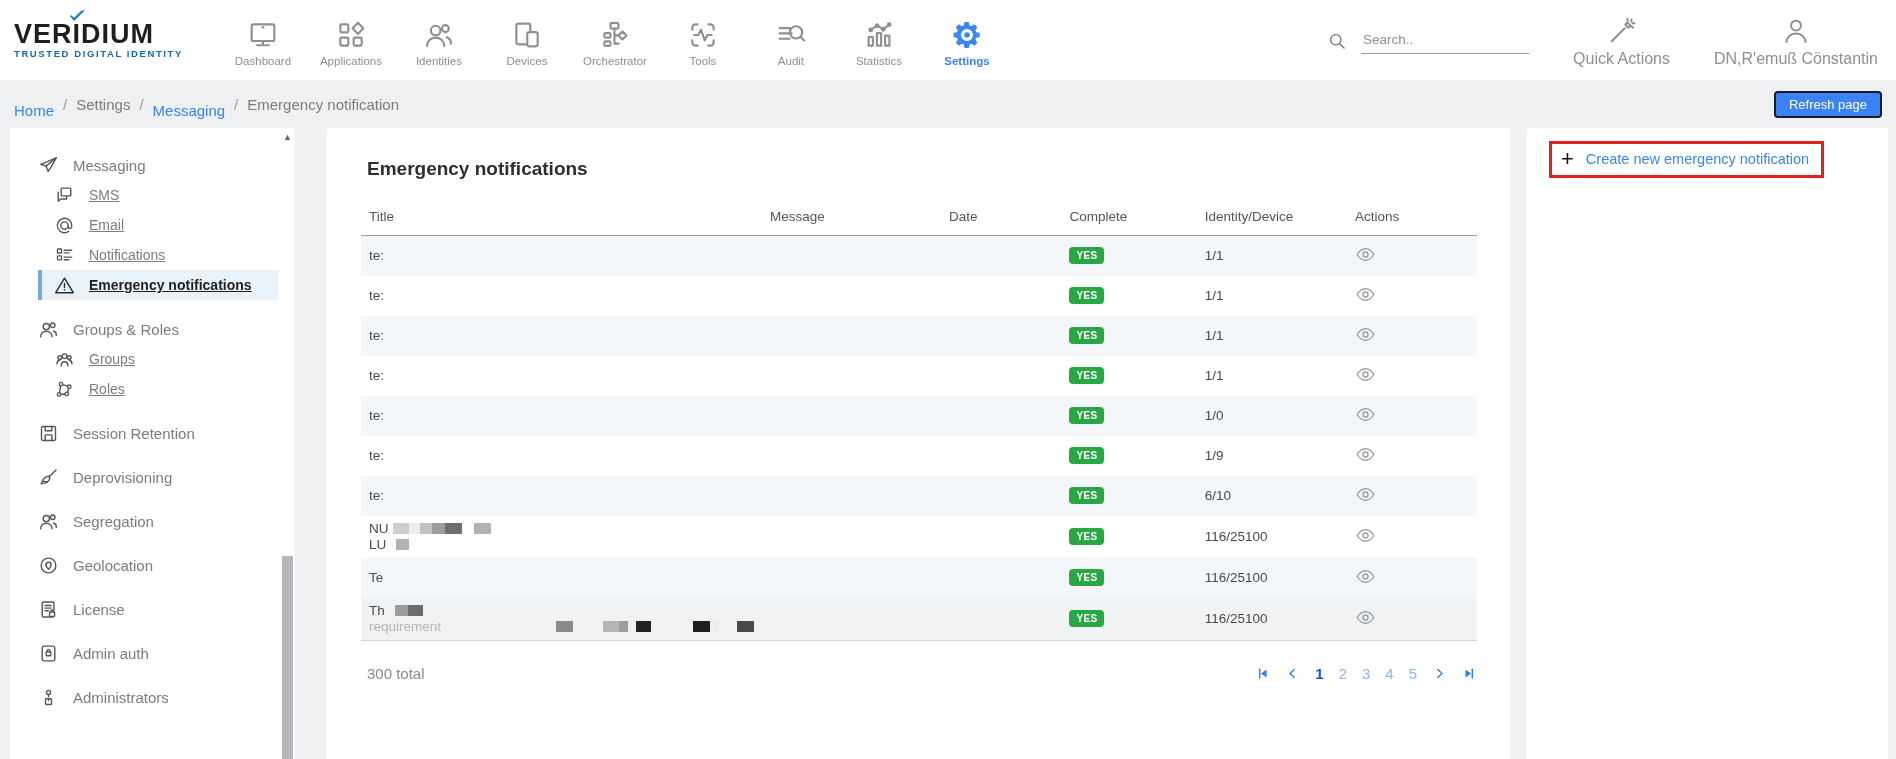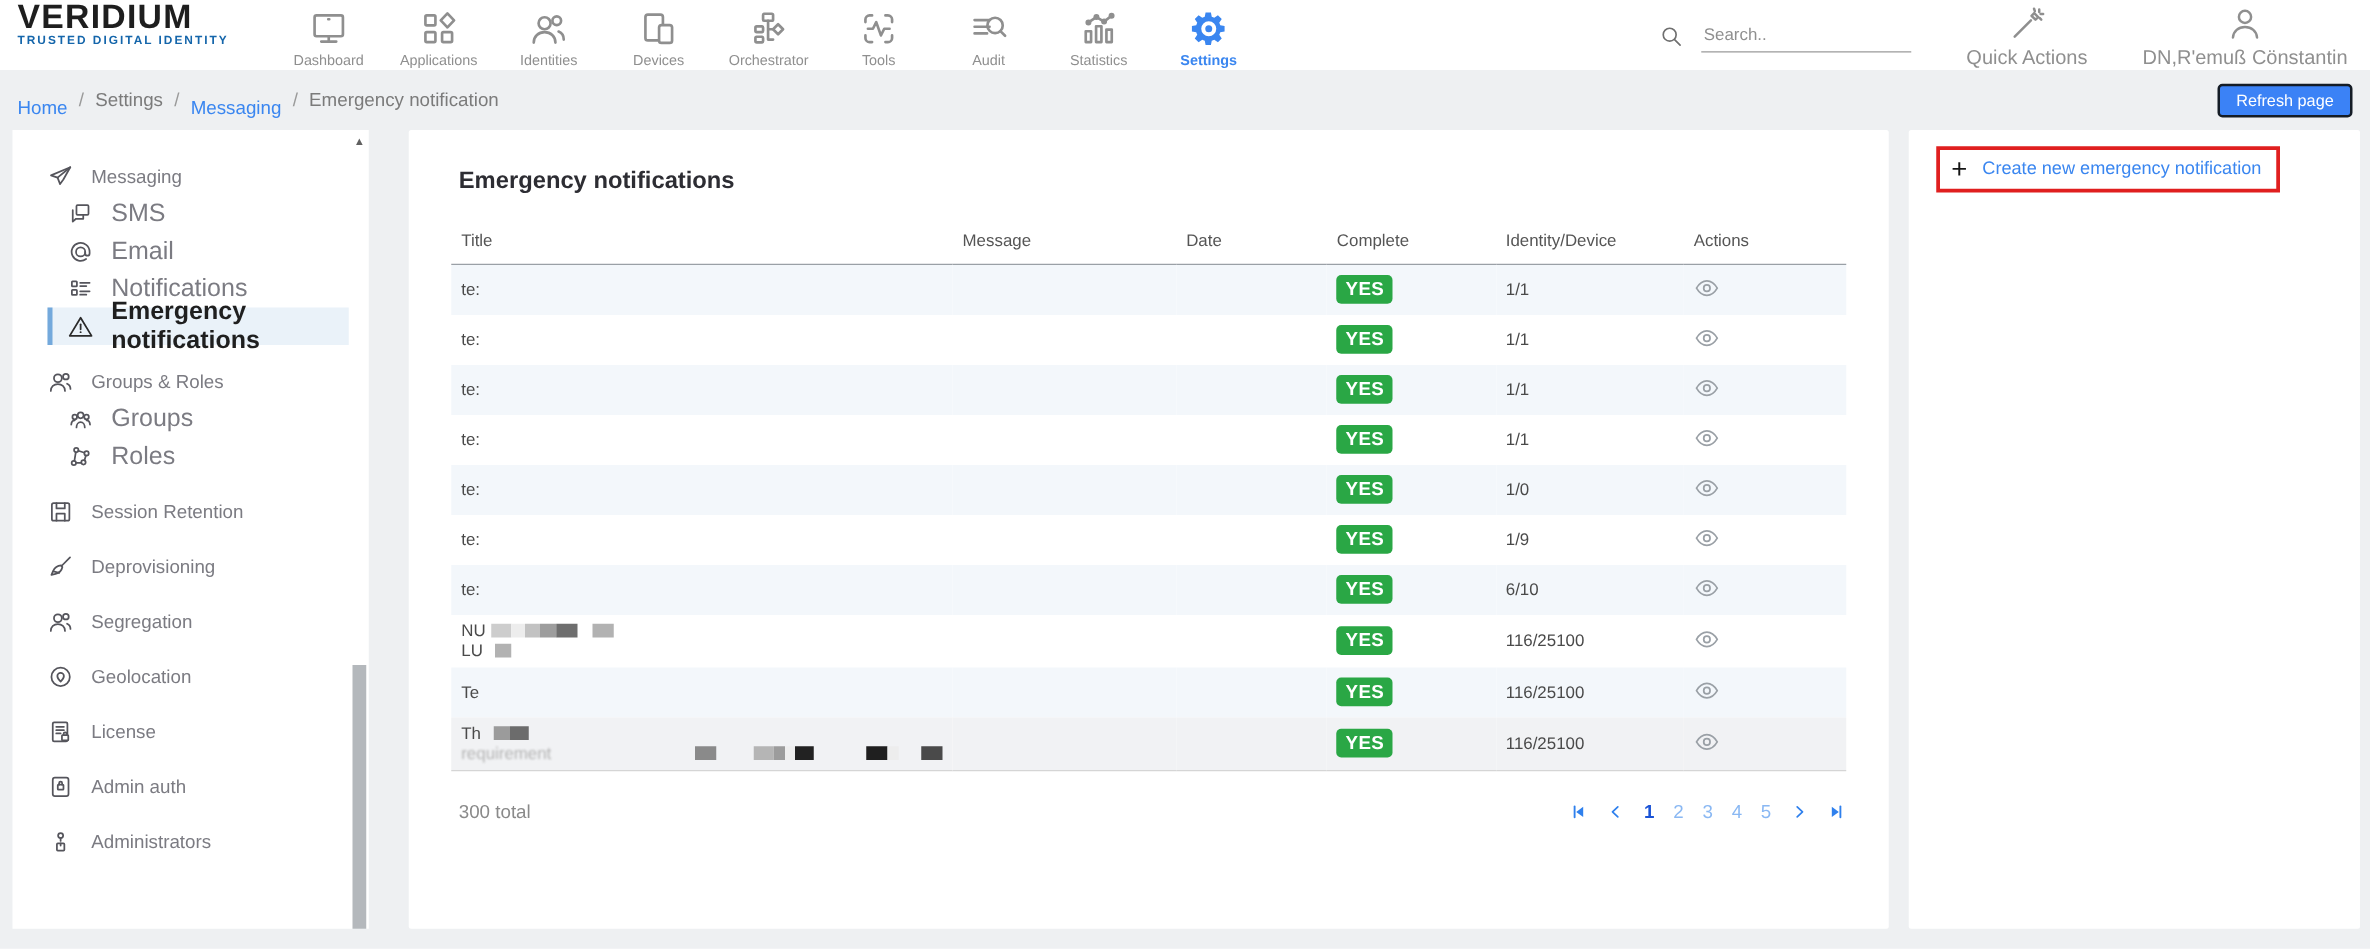--- a/index.html
+++ b/index.html
@@ -1,20 +1,20 @@
 <!DOCTYPE html>
 <html><head>
 <meta charset="utf-8">
 <style>
   * { box-sizing: border-box; margin: 0; padding: 0; }
   html,body { width: 1896px; height: 759px; overflow: hidden; }
   body { font-family: "Liberation Sans", sans-serif; background: #eef0f2; color: #4a4a4a; }
 
   
-  .topbar { height: 56px; background: #fff; display: flex; padding: 0 18px 0 14px; }
+  .topbar { height: 80px; background: #fff; display: flex; align-items: center; padding: 0 18px 0 14px; }
   .logo { margin-right: 36px; cursor: pointer; }
   .logo-word { font-size: 27px; font-weight: 700; color: #1e1e1e; letter-spacing: 1px; line-height: 26px; }
   .logo-i { position: relative; }
   .logo-check { position: absolute; left: -4px; top: -10px; width: 17px; height: 14px; }
   .logo-tag { font-size: 9.5px; font-weight: 700; color: #1566ab; letter-spacing: 1.6px; margin-top: 1px; }
   .topnav { display: flex; }
   .nav-item { width: 88px; display: flex; flex-direction: column; align-items: center; justify-content: center; cursor: pointer; color: #8f8f8f; padding-top: 6px; }
   .nav-icon { width: 32px; height: 32px; }
   .nav-icon svg { width: 100%; height: 100%; }
   .nav-label { font-size: 11.5px; margin-top: 4px; }
@@ -42,41 +42,41 @@
 
   
   .content { display: flex; height: 639px; padding: 0 8px; align-items: stretch; }
   .sidebar { width: 285px; background: #fff; position: relative; padding-top: 8px; flex: none; margin-left: 2px; }
   .main-panel { width: 1184px; background: #fff; margin-left: 32px; flex: none; padding: 0 34px; border-radius: 2px; }
   .right-panel { flex: 1; background: #fff; margin-left: 16px; padding: 13px 0 0 22px; border-radius: 2px; }
 
   
   .sb-item { display: flex; align-items: center; height: 30px; margin: 0 16px 0 28px; color: #7b7b82; cursor: pointer; font-size: 15px; }
   .sb-item.top { margin-top: 14px; }
-  .sb-item.sub { padding-left: 16px; font-size: 20px; }
+  .sb-item.sub { padding-left: 16px; font-size: 14px; text-decoration: underline; }
   .sb-icon { width: 21px; height: 21px; flex: none; color: #55555c; margin-right: 14px; }
   .sb-icon svg { width: 100%; height: 100%; }
   .sb-item.active { background: #eaf2f9; border-left: 4px solid #74a9dc; padding-left: 12px; color: #1f1f1f; font-weight: 700; }
   .sb-item.active .sb-icon { color: #2b2b2b; }
   .sidebar-scroll { position: absolute; top: 4px; right: 1px; bottom: 0; width: 13px; }
   .scroll-arrow { font-size: 9px; color: #606060; text-align: center; cursor: pointer; }
   .scroll-thumb { position: absolute; top: 424px; bottom: 0; left: 1px; width: 11px; background: #b4b8bc; cursor: grab; }
 
   
   .page-title { font-size: 19px; font-weight: 700; color: #2d2d33; padding: 30px 0 20px 6px; }
   table { width: 100%; border-collapse: collapse; font-size: 13.5px; color: #4a4a4a; }
   thead th { text-align: left; font-weight: 400; color: #555; padding: 9px 8px 11px; border-bottom: 1px solid #9aa0a6; font-size: 13.5px; }
   tbody td { padding: 5px 8px; height: 40px; vertical-align: middle; }
   tbody tr:nth-child(odd) { background: #f3f7fb; }
   tbody tr.special { background: #f1f2f4; }
   tbody tr:last-child { border-bottom: 1px solid #d5d5d5; }
   .t-line { line-height: 16px; white-space: nowrap; }
   .blk { display: inline-block; height: 11px; vertical-align: -1px; }
   .blur-text { color: #b5b5b5; filter: blur(0.7px); }
-  .badge { display: inline-block; background: #2aa745; color: #fff; font-size: 15px; font-weight: 700; padding: 3px 7px; border-radius: 4px; letter-spacing: 0.3px; }
+  .badge { display: inline-block; background: #2aa745; color: #fff; font-size: 10px; font-weight: 700; padding: 3px 7px; border-radius: 4px; letter-spacing: 0.3px; }
   .eye-btn { width: 21px; height: 21px; color: #9aa0a6; cursor: pointer; display: inline-block; }
   .eye-btn svg { width: 100%; height: 100%; }
 
   .table-footer { display: flex; align-items: center; justify-content: space-between; margin-top: 24px; }
   .total { color: #8a8a8a; font-size: 15px; padding-left: 6px; }
   .pagination { display: flex; align-items: center; gap: 15px; }
   .pg-arrow { width: 15px; height: 15px; color: #2f80ed; cursor: pointer; }
   .pg-arrow svg { width: 100%; height: 100%; }
   .pg-num { font-size: 15px; color: #8ab8f3; cursor: pointer; }
   .pg-num.current { color: #1a53d6; font-weight: 700; }

